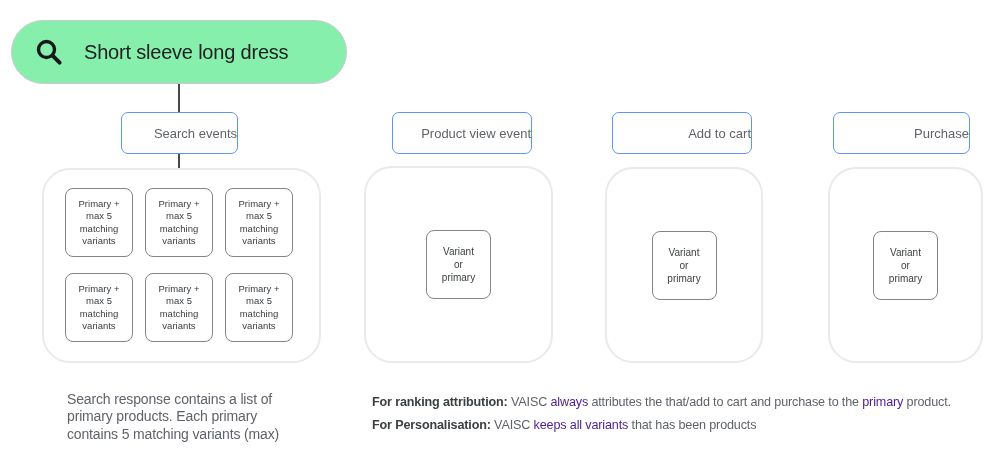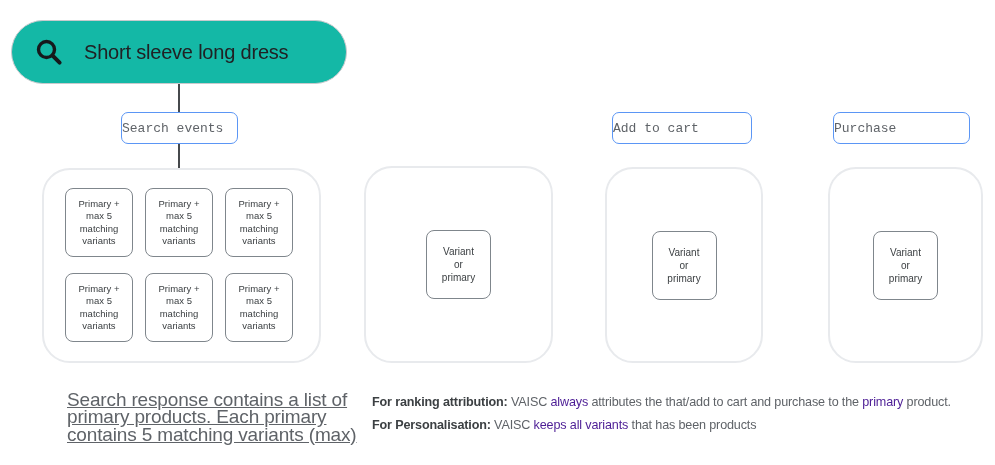--- a/index.html
+++ b/index.html
@@ -18,52 +18,51 @@
     position: absolute;
     left: 11px; top: 20px;
     width: 336px; height: 64px;
     border: 1px solid #c8cacd;
     border-radius: 32px;
     box-sizing: border-box;
     display: flex;
     align-items: center;
     padding-left: 22px;
     gap: 20px;
-    background: #14b8a6;
+    background: #86efac;
   }
   .search-pill .query {
     font-size: 20px;
     letter-spacing: -0.2px;
     color: #202124;
     white-space: nowrap;
   }
 
   
   .vline {
     position: absolute;
     width: 1.5px;
     background: #46494c;
   }
 
   
   .event-label {
     position: absolute;
     top: 112px;
-    height: 32px;
+    height: 42px;
     box-sizing: border-box;
     border: 1.5px solid #5b96f5;
     border-radius: 7px;
     background: #ffffff;
     display: flex;
     align-items: center;
-    justify-content: flex-start;
+    justify-content: flex-end;
     font-size: 13px;
     color: #5f6368;
     white-space: nowrap;
-    font-family: Liberation Mono, monospace;
   }
 
   
   .event-container {
     position: absolute;
     box-sizing: border-box;
     border: 2.5px solid #e8eaed;
     border-radius: 28px;
     background: #ffffff;
   }
@@ -99,26 +98,25 @@
     color: #3c4043;
     white-space: pre-line;
   }
   .primary-card { width: 68px; height: 69px; }
   .variant-card { width: 65px; height: 69px; font-size: 10px; }
 
   
   .note-left {
     position: absolute;
     left: 67px; top: 391px;
-    font-size: 19px;
+    font-size: 14px;
     letter-spacing: -0.15px;
     line-height: 17.3px;
     color: #5f6368;
     white-space: pre-line;
-    text-decoration: underline;
   }
   .notes-right {
     position: absolute;
     left: 372px; top: 392px;
   }
   .notes-right p {
     margin: 0 0 3px 0;
     font-size: 12.6px;
     letter-spacing: -0.15px;
     line-height: 20px;
@@ -140,20 +138,23 @@
     </svg>
     <span class="query">Short sleeve long dress</span>
   </div>
 
   <div class="vline" style="left:178px; top:84px; height:28px;"></div>
   <div class="vline" style="left:178px; top:138px; height:30px;"></div>
 
   <div class="event-label" style="left:121px; width:117px;">
     <span>Search events</span>
   </div>
+  <div class="event-label" style="left:392px; width:140px;">
+    <span>Product view event</span>
+  </div>
   <div class="event-label" style="left:833px; width:137px;">
     <span>Purchase</span>
   </div>
   <div class="event-label" style="left:612px; width:140px;">
     <span>Add to cart</span>
   </div>
 
   <div class="event-container container-search">
     <div class="mini-card primary-card">Primary +
 max 5

